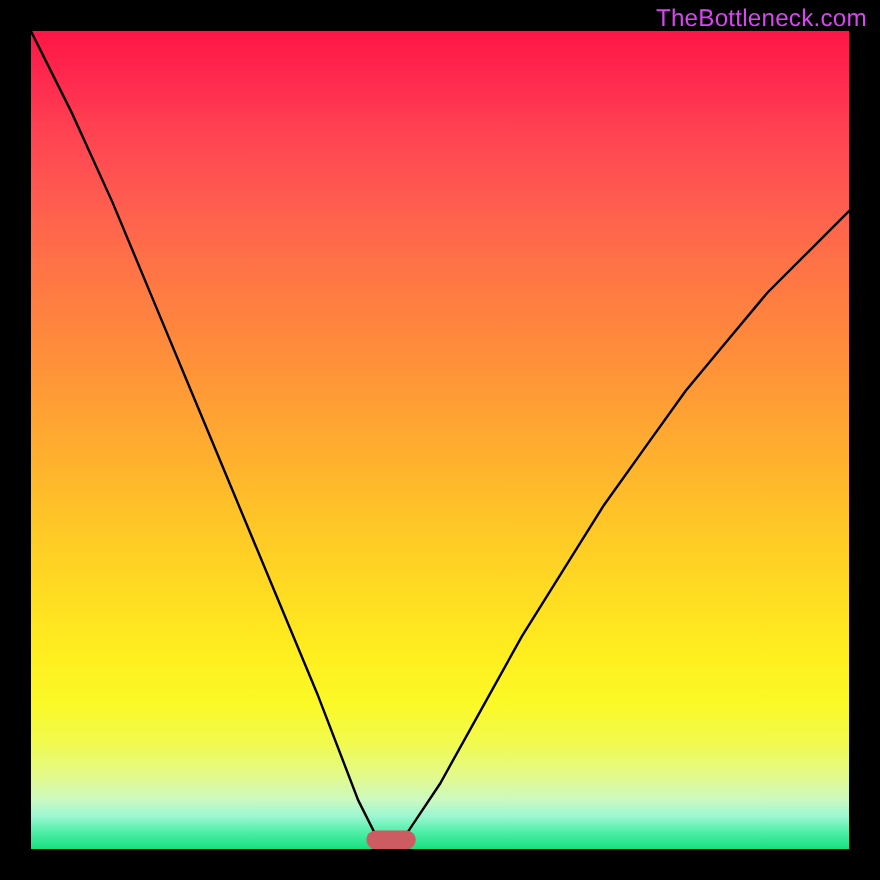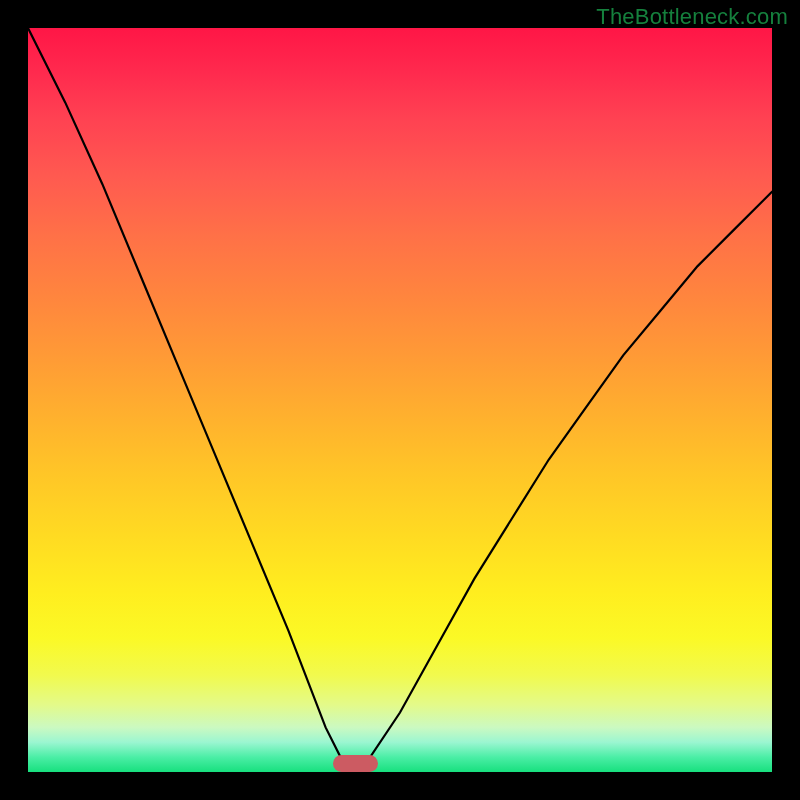--- a/index.html
+++ b/index.html
@@ -56,21 +56,21 @@
   }
   .marker {
     position: absolute;
     border-radius: 9px;
     background: #cc5b62;
   }
   .watermark {
     position: absolute;
     top: 4px;
     right: 12px;
-    color: #15803d;
+    color: #d946ef;
     font-family: Arial, Helvetica, sans-serif;
     font-size: 22px;
     letter-spacing: 0.2px;
     user-select: none;
   }
 </style>
 </head>
 <body>
 
 <div class="frame">

